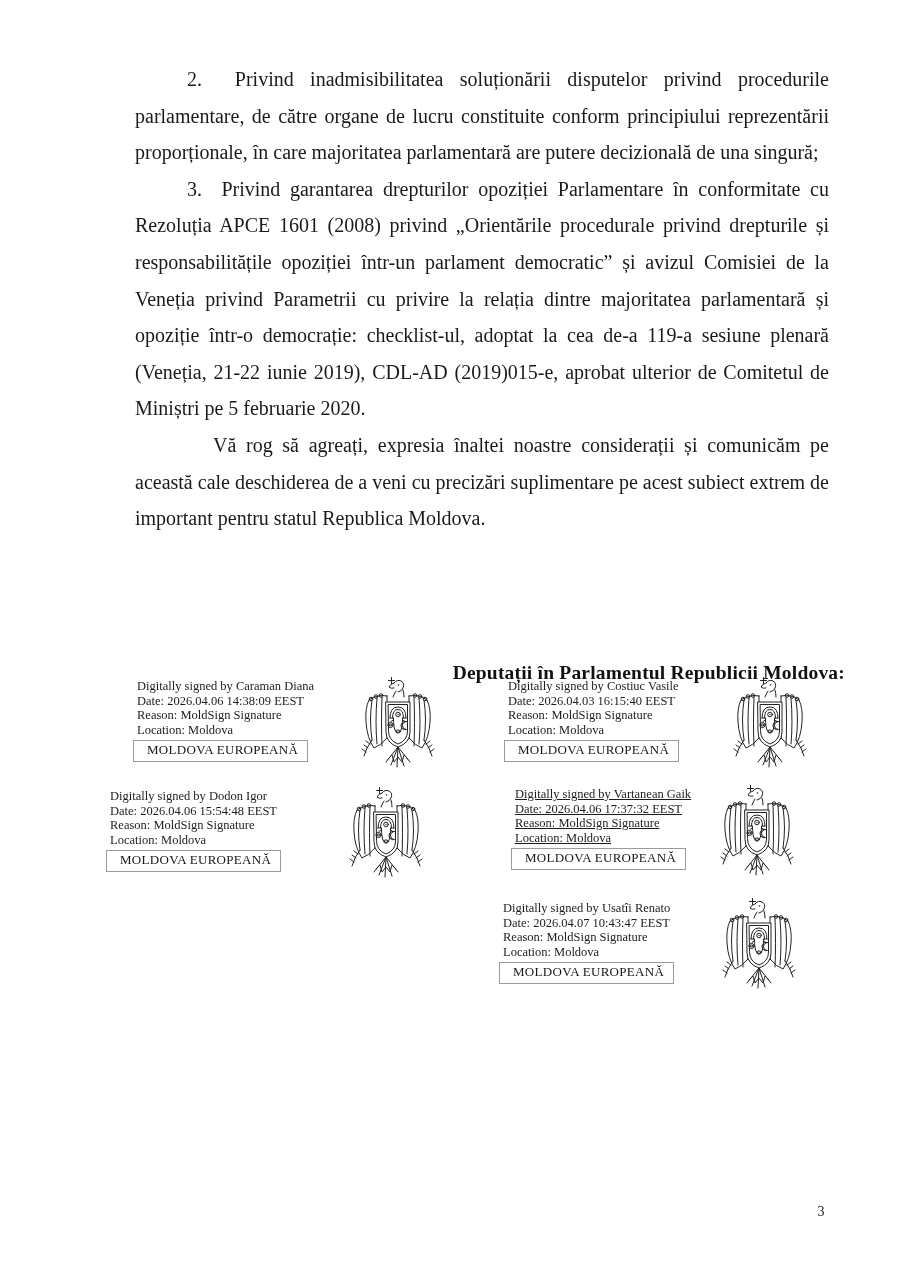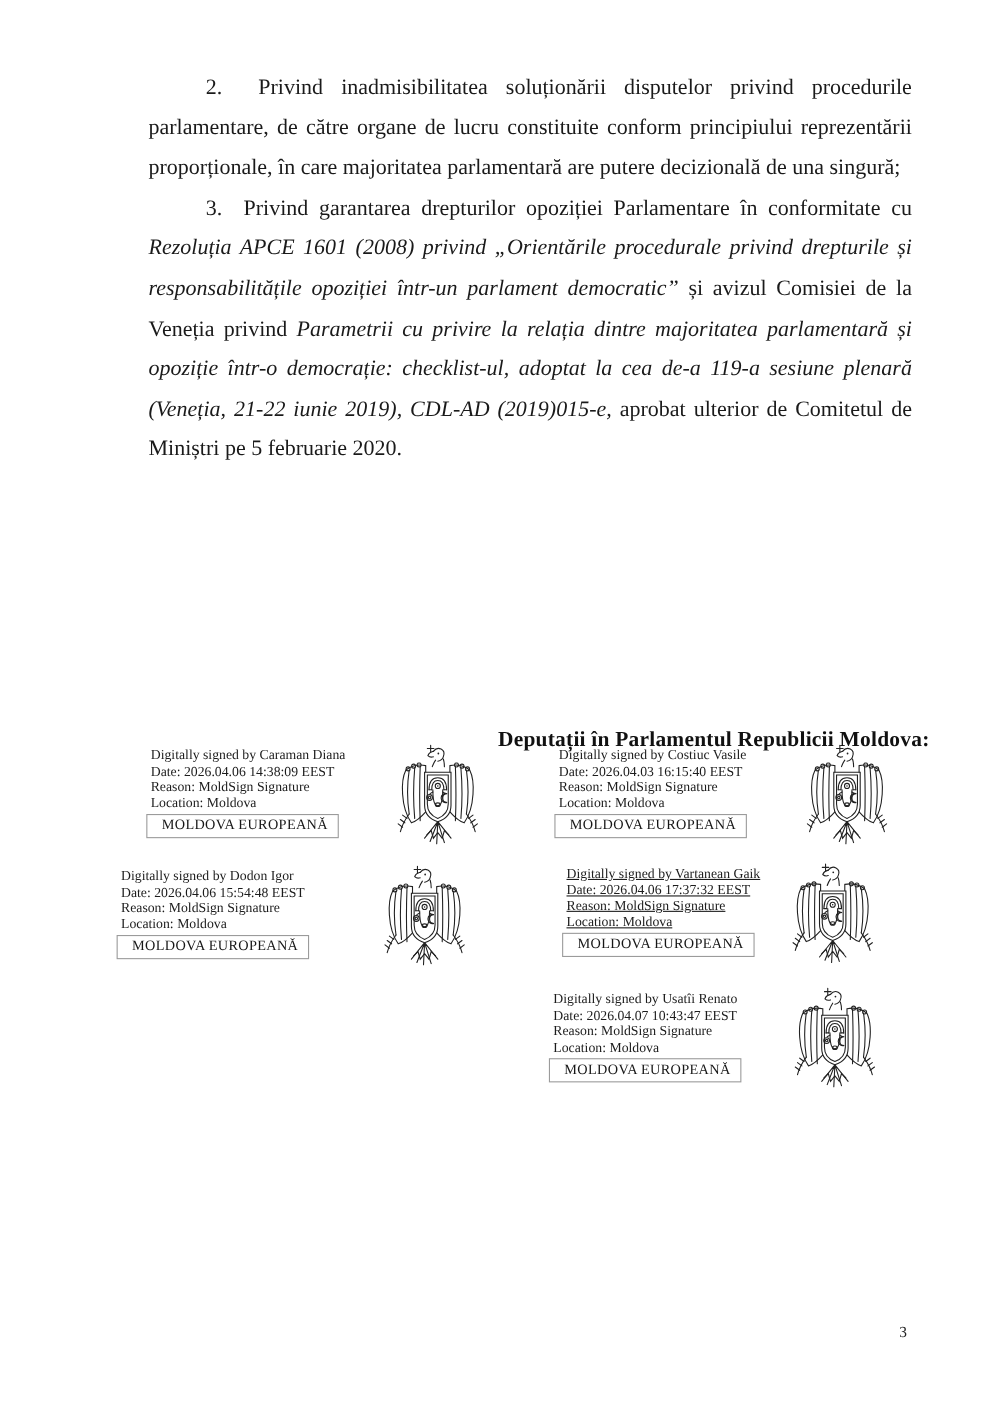--- a/index.html
+++ b/index.html
@@ -15,21 +15,21 @@
 
   
   .body-text{
     position:absolute;left:135px;top:61px;width:694px;
     font-size:20px;line-height:36.6px;
     text-align:justify;
   }
   .para{margin:0;}
   .ind-num{text-indent:52px;}
   .ind-close{text-indent:78px;}
-  .it{font-style:italic;}
+  .it{}
 
   
   .sig-heading{
     position:absolute;left:135px;top:646px;width:694px;margin:16px;
     text-align:right;
     font-size:19.5px;font-weight:bold;letter-spacing:0.2px;
     color:#111;
   }
 
   
@@ -112,20 +112,21 @@
       <path d="M46.5 45.5 A4.2 4.2 0 1 0 46.5 53.5 A3 3 0 1 1 46.5 45.5 Z"></path>
     </g>
   </defs>
 </svg>
 
 <div class="page">
 
   <div class="body-text">
     <p class="para ind-num"><span>2.&nbsp; Privind inadmisibilitatea soluționării disputelor privind procedurile parlamentare, de către organe de lucru constituite conform principiului reprezentării proporționale, în care majoritatea parlamentară are putere decizională de una singură;</span></p>
     <p class="para ind-num"><span>3.&nbsp; Privind garantarea drepturilor opoziției Parlamentare în conformitate cu </span><span class="it">Rezoluția APCE 1601 (2008) privind „Orientările procedurale privind drepturile și responsabilitățile opoziției într-un parlament democratic”</span><span> și avizul Comisiei de la Veneția privind </span><span class="it">Parametrii cu privire la relația dintre majoritatea parlamentară și opoziție într-o democrație: checklist-ul, adoptat la cea de-a 119-a sesiune plenară (Veneția, 21-22 iunie 2019), CDL-AD (2019)015-e,</span><span> aprobat ulterior de Comitetul de Miniștri pe 5 februarie 2020.</span></p>
+    <p class="para ind-close"><span>Vă rog să agreați, expresia înaltei noastre considerații și comunicăm pe această cale deschiderea de a veni cu precizări suplimentare pe acest subiect extrem de important pentru statul Republica Moldova.</span></p>
   </div>
 
   <h2 class="sig-heading">Deputații în Parlamentul Republicii Moldova:</h2>
 
   <div class="sig" style="left:137px;top:679px;">
     <div class="sig-line">Digitally signed by Caraman Diana</div>
     <div class="sig-line">Date: 2026.04.06 14:38:09 EEST</div>
     <div class="sig-line">Reason: MoldSign Signature</div>
     <div class="sig-line">Location: Moldova</div>
     <div class="sig-badge">MOLDOVA EUROPEANĂ</div>

